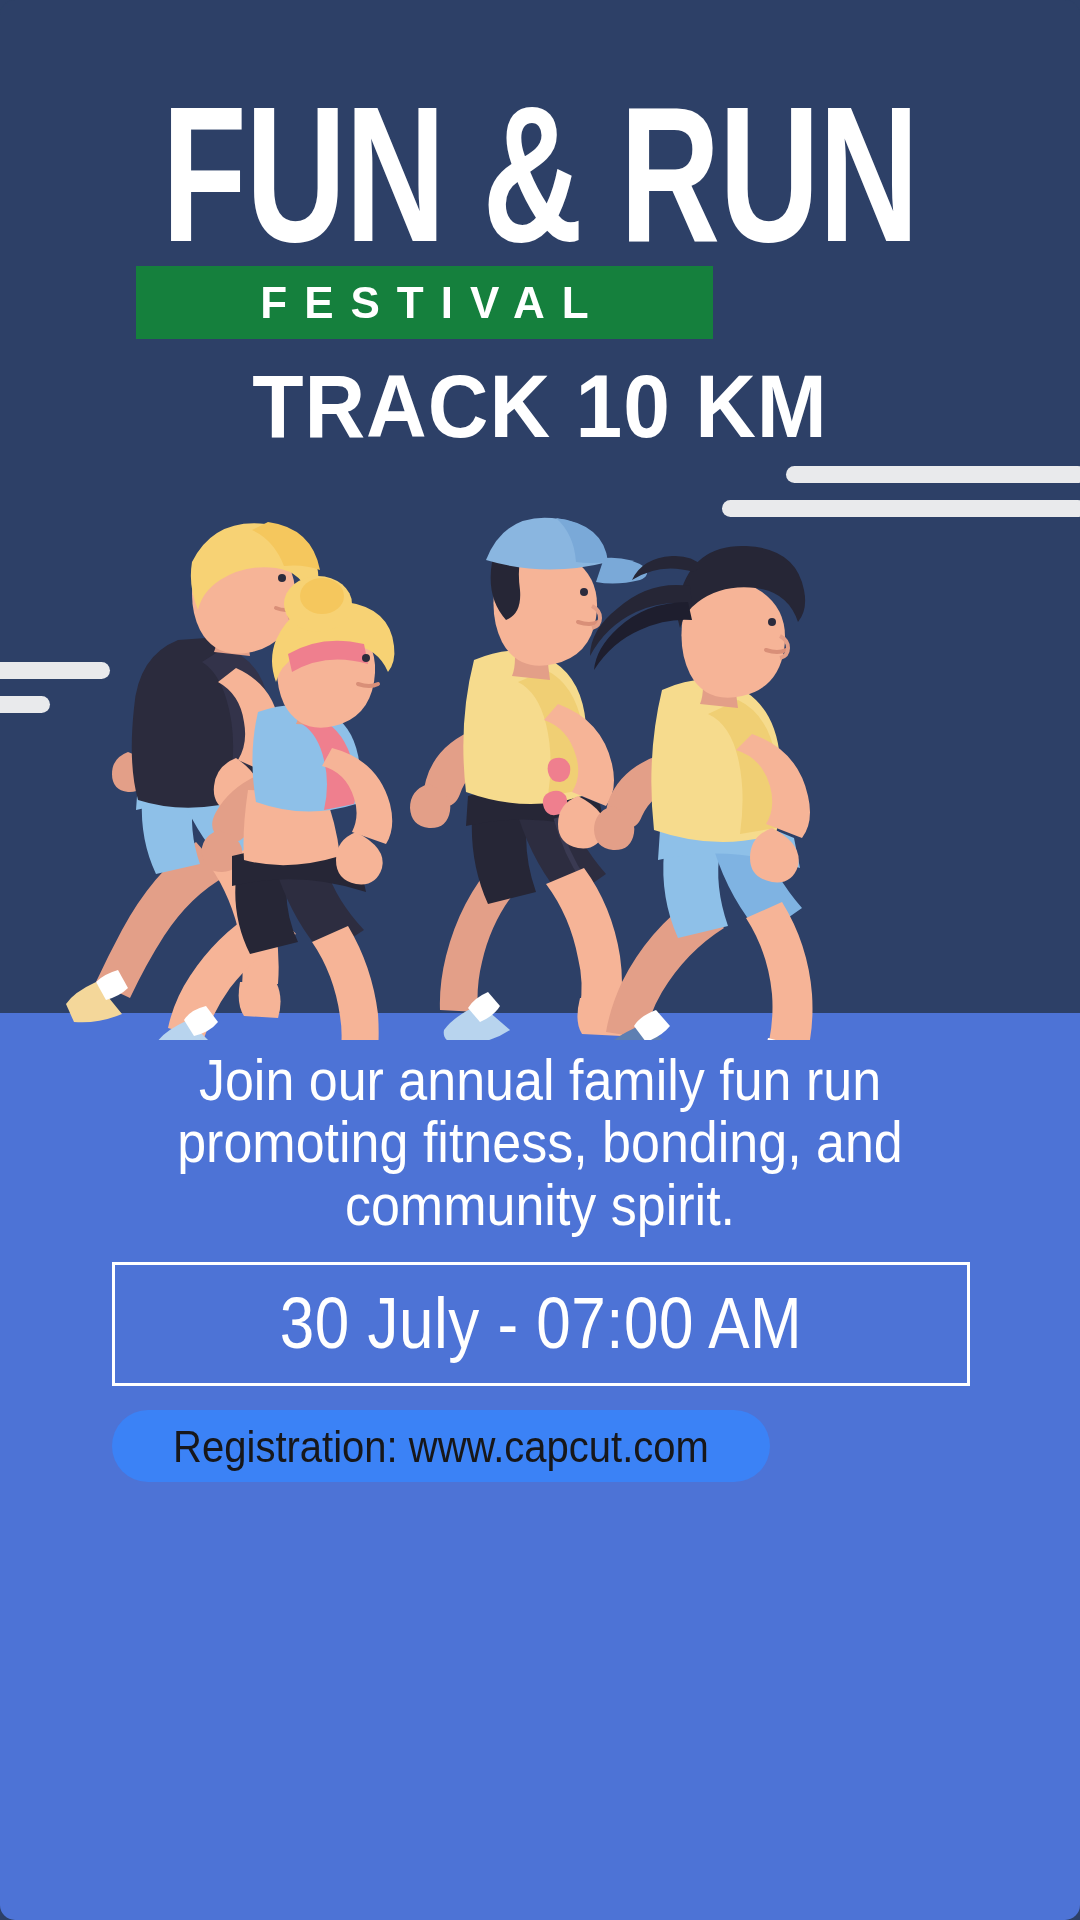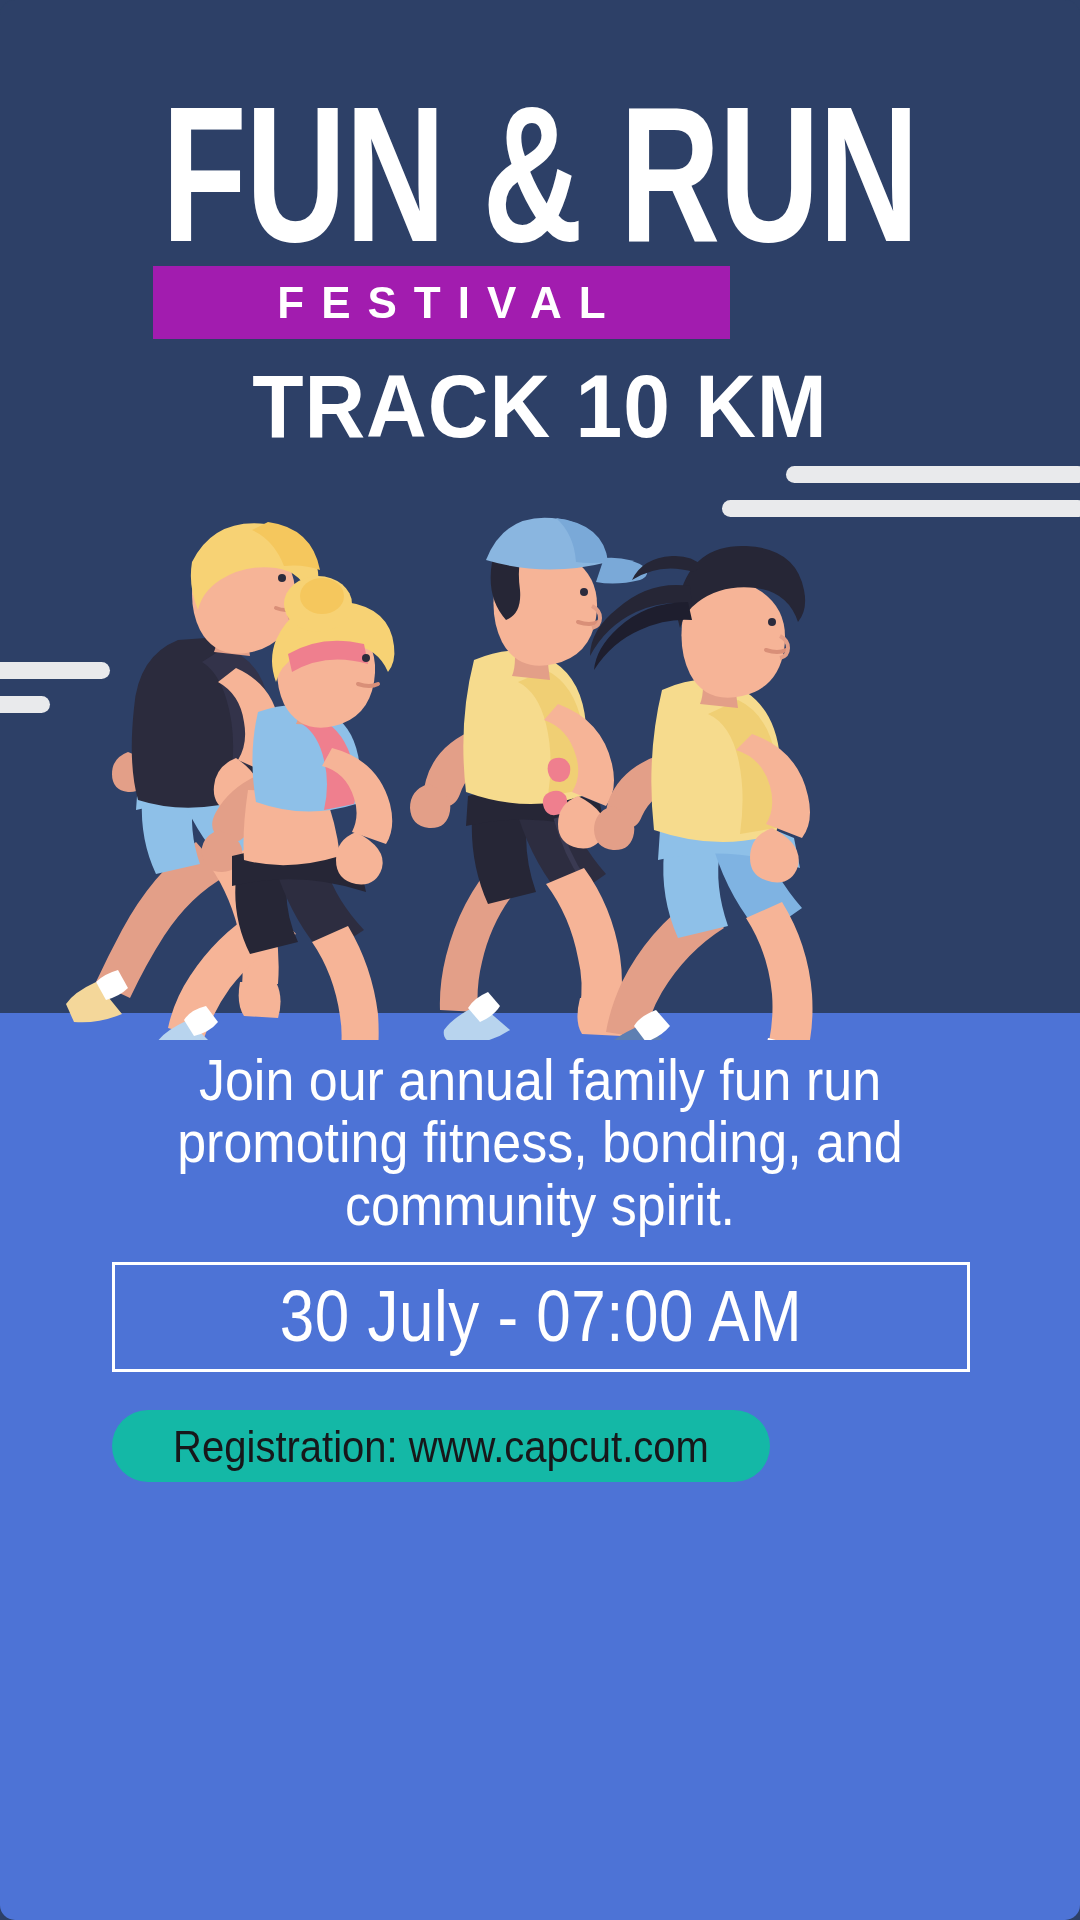--- a/index.html
+++ b/index.html
@@ -31,23 +31,23 @@
     font-size:158px;
     line-height:158px;
     letter-spacing:-1px;
     color:#ffffff;
     transform:scaleY(1.22) scaleX(0.88);
     transform-origin:50% 0;
     white-space:nowrap;
   }
 
   .festival-band {
-    position:absolute; left:153px; top:266px;
+    position:absolute; left:136px; top:266px;
     width:577px; height:73px;
-    background:#a21caf;
+    background:#15803d;
   }
   .festival-text {
     position:absolute; left:0; top:0; width:577px; height:73px;
     display:flex; align-items:center; justify-content:center;
     font-family:"Liberation Sans Narrow","Liberation Sans",sans-serif;
     font-weight:700; font-size:44px; letter-spacing:17px;
     text-indent:17px;
     color:#ffffff;
   }
 
@@ -76,35 +76,35 @@
   .desc {
     position:absolute; left:90px; top:1048px; width:900px;
     font-family:"Liberation Sans Narrow","Liberation Sans",sans-serif;
     font-weight:400; font-size:52px; line-height:56px;
     color:#ffffff; text-align:center;
     transform:scaleY(1.12); transform-origin:50% 0;
   }
 
   .date-box {
     position:absolute; left:112px; top:1262px;
-    width:858px; height:110px;
+    width:858px; height:124px;
     border:3px solid #ffffff;
     display:flex; align-items:center; justify-content:center;
   }
   .date-text {
     font-family:"Liberation Sans Narrow","Liberation Sans",sans-serif;
     font-weight:400; font-size:62px; line-height:62px; color:#ffffff;
     letter-spacing:0.5px;
     transform:scaleY(1.15);
   }
 
   .reg-pill {
     position:absolute; left:112px; top:1410px;
     width:658px; height:72px;
-    background:#14b8a6; border-radius:36px;
+    background:#3b82f6; border-radius:36px;
     display:flex; align-items:center; justify-content:center;
   }
   .reg-text {
     font-family:"Liberation Sans Narrow","Liberation Sans",sans-serif;
     font-weight:400; font-size:40px; line-height:40px; color:#17171a;
     transform:scaleY(1.12);
   }
 </style>
 </head>
 <body>

